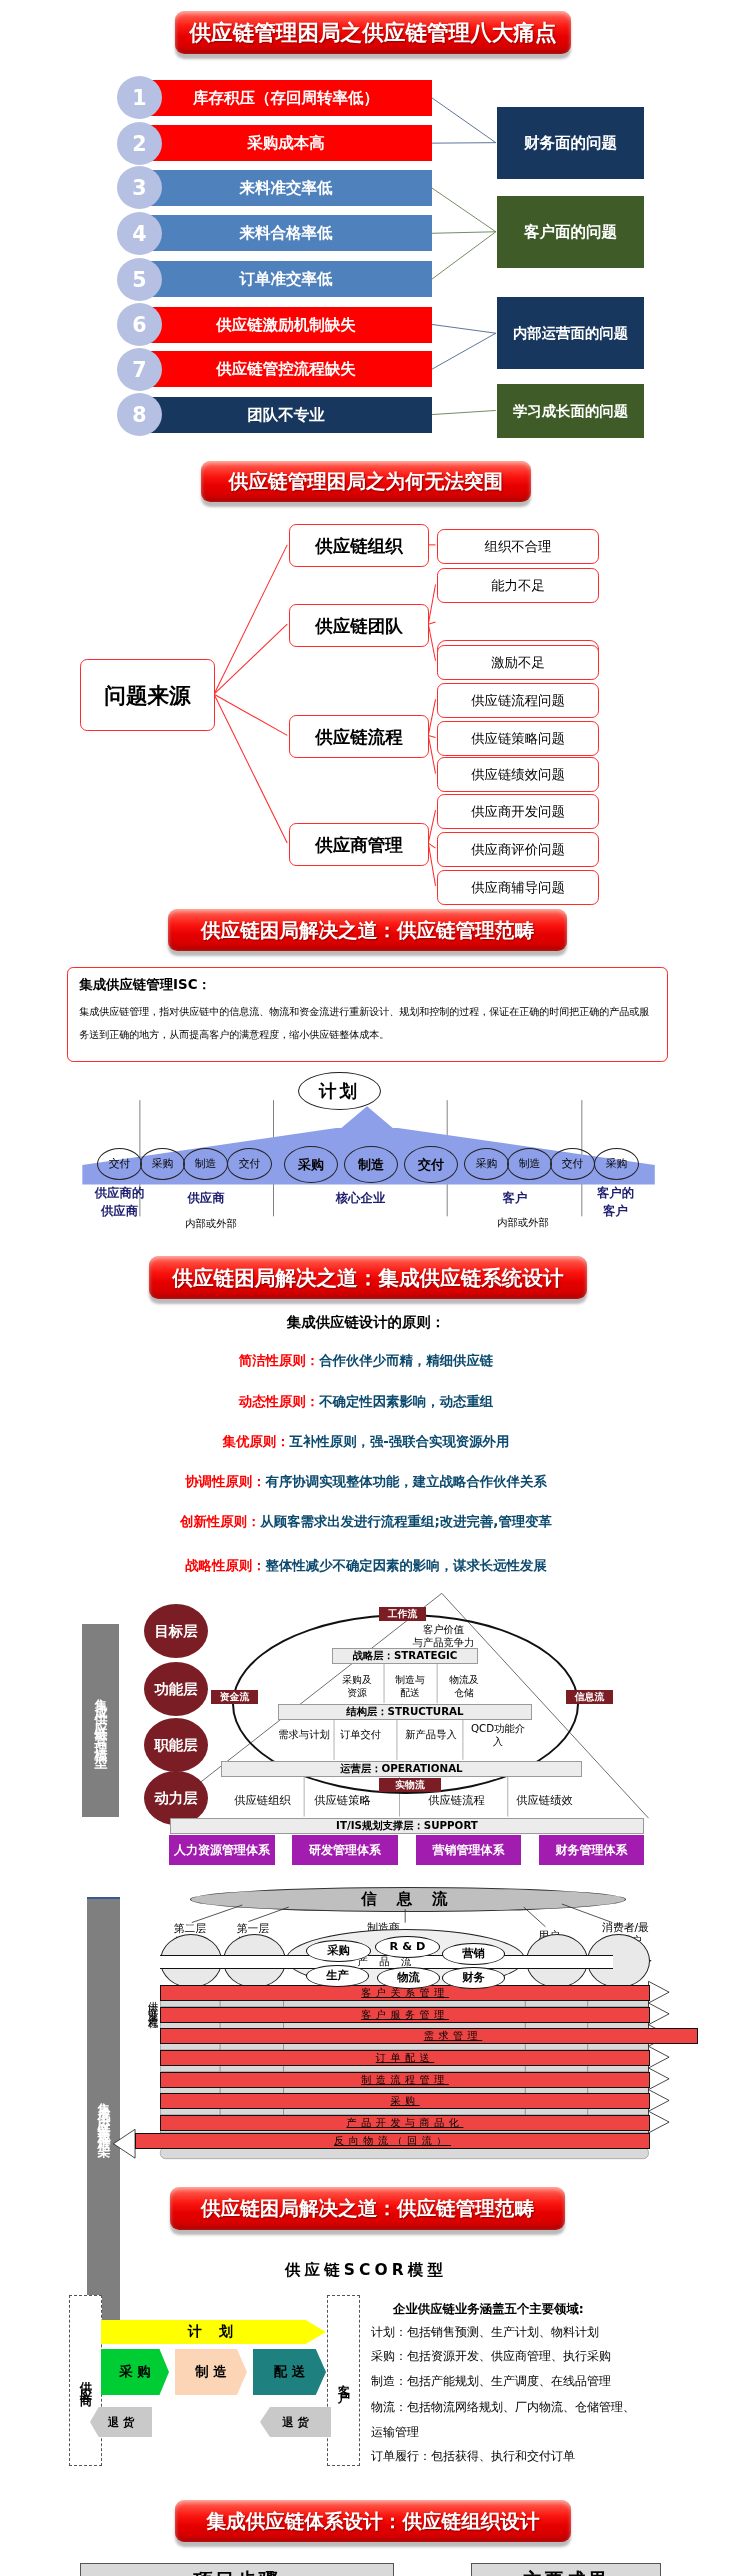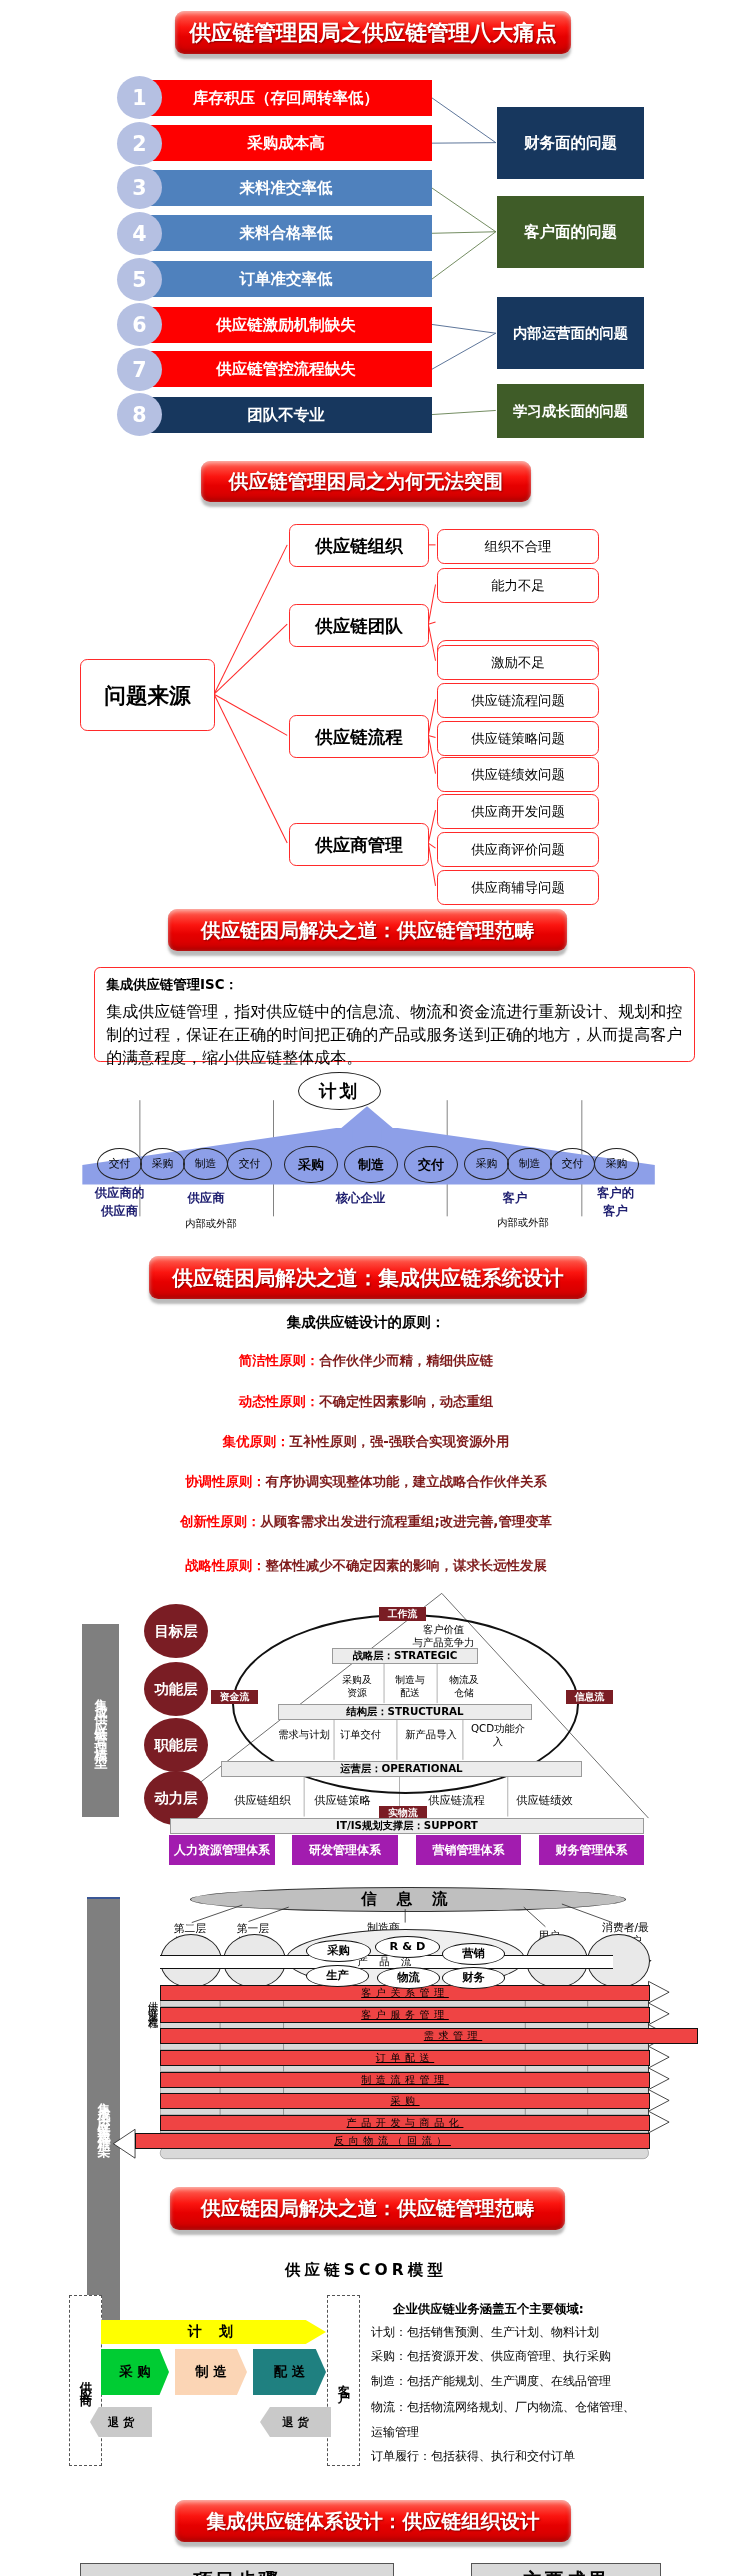--- a/index.html
+++ b/index.html
@@ -13,25 +13,25 @@
     text-shadow:1px 1px 1.5px rgba(60,0,0,.5);display:flex;align-items:center;justify-content:center;white-space:nowrap;}
   .bar{display:flex;align-items:center;justify-content:center;color:#fff;font-weight:bold;font-size:15.5px;white-space:nowrap;}
   .bar.red{background:#fe0000;} .bar.blue{background:#4f81bd;} .bar.navy{background:#17375e;}
   .numcirc{border-radius:50%;background:#b5c0e2;color:#fff;font-size:20.6px;font-weight:bold;display:flex;align-items:center;justify-content:center;z-index:3;}
   .gbox{display:flex;align-items:center;justify-content:center;color:#fff;font-weight:bold;font-size:15.5px;white-space:nowrap;}
   .gbox.navy{background:#17375e;} .gbox.green{background:#3f5c28;}
   .mm{border:1px solid #ff2a2a;border-radius:7.2px;background:#fff;display:flex;align-items:center;justify-content:center;white-space:nowrap;}
   .mm.root{font-size:21.6px;font-weight:bold;}
   .mm.branch{font-size:17.5px;font-weight:bold;}
   .mm.leaf{font-size:13.4px;}
-  .iscbox{border:1px solid #ff2a2a;border-radius:6.2px;background:#fff;margin-left:27px;}
+  .iscbox{border:1px solid #ff2a2a;border-radius:6.2px;background:#fff;}
   .ml{white-space:pre-line;}
   .chain-label{color:#1f1f70;font-weight:bold;font-size:12.4px;text-align:center;line-height:18px;}
   .pline{display:flex;align-items:center;justify-content:center;font-size:13.4px;font-weight:bold;white-space:nowrap;}
-  .pline .pname{color:#fe0000;} .pline .pdesc{color:#7f1d1d;}
+  .pline .pname{color:#fe0000;} .pline .pdesc{color:#0c4a6e;}
   .vbar{background:#7f7f7f;color:#fff;font-weight:bold;writing-mode:vertical-rl;text-orientation:upright;
     display:flex;align-items:center;justify-content:center;font-size:13px;letter-spacing:7.2px;}
   .mcirc{background:#7a1d24;color:#fff;font-weight:bold;font-size:14.4px;border-radius:50%;display:flex;align-items:center;justify-content:center;}
   .flowtag{background:#7a1d24;color:#fff;font-weight:bold;font-size:9.8px;display:flex;align-items:center;justify-content:center;}
   .pbar{background:#ececec;border:0.5px solid #9a9a9a;display:flex;align-items:center;justify-content:center;font-weight:bold;font-size:10.3px;white-space:nowrap;z-index:2;}
   .ptxt{display:flex;align-items:center;justify-content:center;text-align:center;font-size:10.3px;white-space:pre-line;line-height:13px;}
   .graybox{background:#a21caf;color:#fff;font-weight:bold;display:flex;align-items:center;justify-content:center;font-size:12px;white-space:nowrap;}
   .bigellipse{border:2.6px solid #111;border-radius:50%;}
   .oval{border:1px solid #111;border-radius:50%;background:#fff;display:flex;align-items:center;justify-content:center;font-weight:bold;font-size:11.3px;white-space:nowrap;z-index:4;}
   .blob{border:1px solid #222;border-radius:50%;background:#e9e9e9;}
@@ -138,21 +138,21 @@
   <div class="abs mm leaf" style="left:437px;top:721px;width:160px;height:33px;">供应链策略问题</div>
   <div class="abs mm leaf" style="left:437px;top:757px;width:160px;height:33px;">供应链绩效问题</div>
   <div class="abs mm leaf" style="left:437px;top:794px;width:160px;height:33px;">供应商开发问题</div>
   <div class="abs mm leaf" style="left:437px;top:832px;width:160px;height:33px;">供应商评价问题</div>
   <div class="abs mm leaf" style="left:437px;top:870px;width:160px;height:33px;">供应商辅导问题</div>
 
   <div class="abs title-btn" style="left:168px;top:909px;width:399px;height:42px;font-size:19.6px;">供应链困局解决之道：供应链管理范畴</div>
 
   <div class="abs iscbox" style="left:67px;top:967px;width:599px;height:93px;">
     <div class="abs" style="left:11.3px;top:8.2px;font-size:13.4px;font-weight:bold;">集成供应链管理ISC：</div>
-    <div class="abs" style="left:11.3px;top:32px;width:576px;font-size:16px;line-height:23px;">集成供应链管理，指对供应链中的信息流、物流和资金流进行重新设计、规划和控制的过程，保证在正确的时间把正确的产品或服务送到正确的地方，从而提高客户的满意程度，缩小供应链整体成本。</div>
+    <div class="abs" style="left:11.3px;top:32px;width:576px;font-size:10px;line-height:23px;">集成供应链管理，指对供应链中的信息流、物流和资金流进行重新设计、规划和控制的过程，保证在正确的时间把正确的产品或服务送到正确的地方，从而提高客户的满意程度，缩小供应链整体成本。</div>
   </div>
 
   <svg class="abs" style="top:1056px;" width="732" height="185" viewBox="0 0 1420 360">
     <g stroke="#333" stroke-width="1.2">
       <line x1="270" y1="86" x2="270" y2="312"></line>
       <line x1="530" y1="86" x2="530" y2="312"></line>
       <line x1="868" y1="86" x2="868" y2="312"></line>
       <line x1="1130" y1="86" x2="1130" y2="312"></line>
     </g>
     <polygon points="652,140 772,140 1272,212 1272,250 158,250 158,212" fill="#8d9fe8"></polygon>
@@ -244,21 +244,21 @@
   <div class="abs ptxt ml" style="left:441px;top:1672px;width:46px;height:28px;font-size:9.8px;">物流及
 仓储</div>
   <div class="abs flowtag" style="left:211px;top:1690px;width:47px;height:14.4px;">资金流</div>
   <div class="abs flowtag" style="left:566px;top:1690px;width:47px;height:14.4px;">信息流</div>
   <div class="abs pbar" style="left:278px;top:1704px;width:252px;height:14px;">结构层：STRUCTURAL</div>
   <div class="abs ptxt" style="left:277px;top:1727px;width:54px;height:15.5px;">需求与计划</div>
   <div class="abs ptxt" style="left:338px;top:1727px;width:45px;height:15.5px;">订单交付</div>
   <div class="abs ptxt" style="left:404px;top:1727px;width:54px;height:15.5px;">新产品导入</div>
   <div class="abs ptxt" style="left:466px;top:1727px;width:64px;height:15.5px;">QCD功能介入</div>
   <div class="abs pbar" style="left:221px;top:1761px;width:359px;height:14px;">运营层：OPERATIONAL</div>
-  <div class="abs flowtag" style="left:379px;top:1778px;width:48px;height:14.4px;margin-top:28px;">实物流</div>
+  <div class="abs flowtag" style="left:379px;top:1778px;width:62px;height:14.4px;">实物流</div>
   <div class="abs ptxt" style="left:229px;top:1792px;width:67px;height:16.5px;font-size:11.3px;">供应链组织</div>
   <div class="abs ptxt" style="left:309px;top:1792px;width:67px;height:16.5px;font-size:11.3px;">供应链策略</div>
   <div class="abs ptxt" style="left:423px;top:1792px;width:67px;height:16.5px;font-size:11.3px;">供应链流程</div>
   <div class="abs ptxt" style="left:511px;top:1792px;width:67px;height:16.5px;font-size:11.3px;">供应链绩效</div>
   <div class="abs pbar" style="left:170px;top:1818px;width:472px;height:14px;">IT/IS规划支撑层：SUPPORT</div>
   <div class="abs graybox" style="left:169px;top:1835px;width:106px;height:30px;">人力资源管理体系</div>
   <div class="abs graybox" style="left:292px;top:1835px;width:106px;height:30px;">研发管理体系</div>
   <div class="abs graybox" style="left:416px;top:1835px;width:105px;height:30px;">营销管理体系</div>
   <div class="abs graybox" style="left:539px;top:1835px;width:105px;height:30px;">财务管理体系</div>
 

